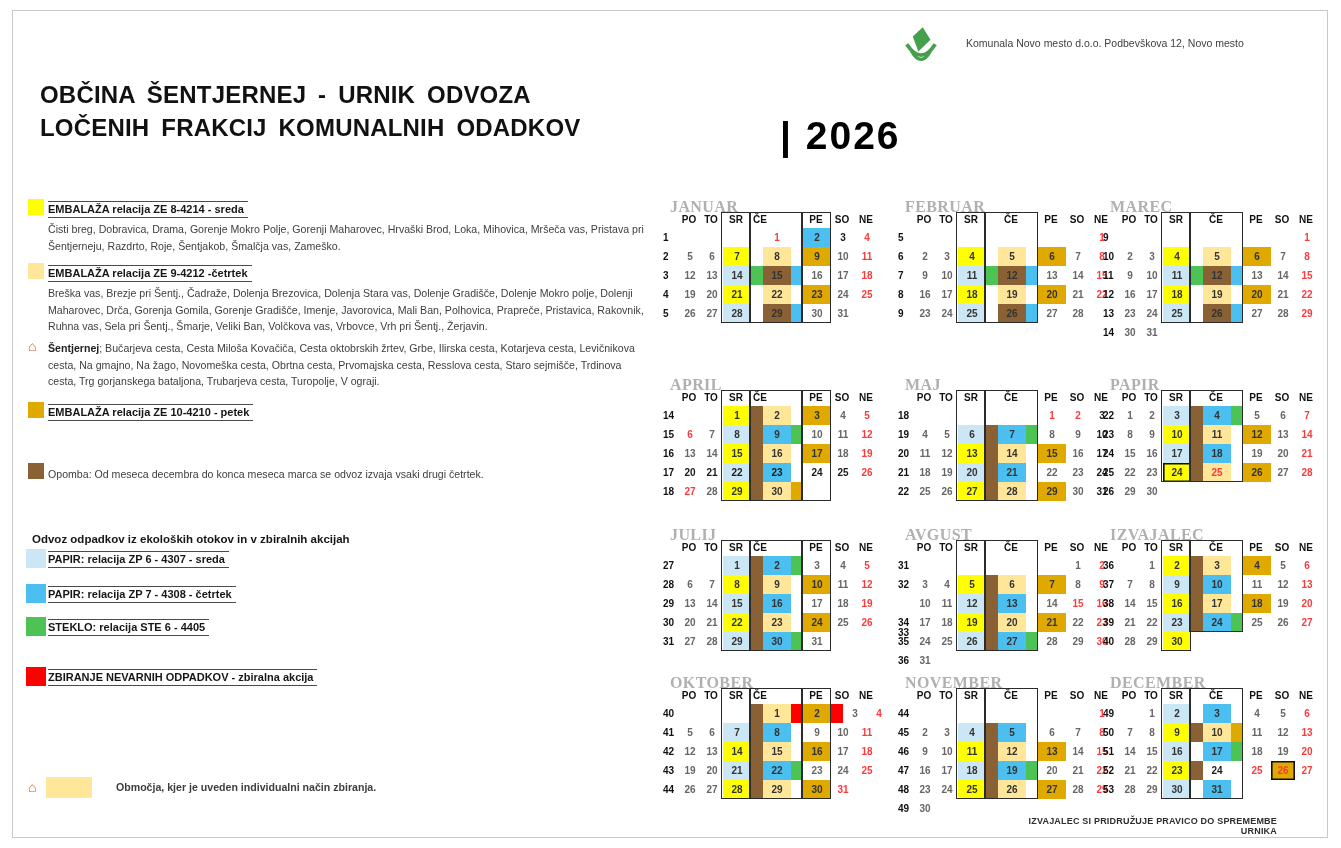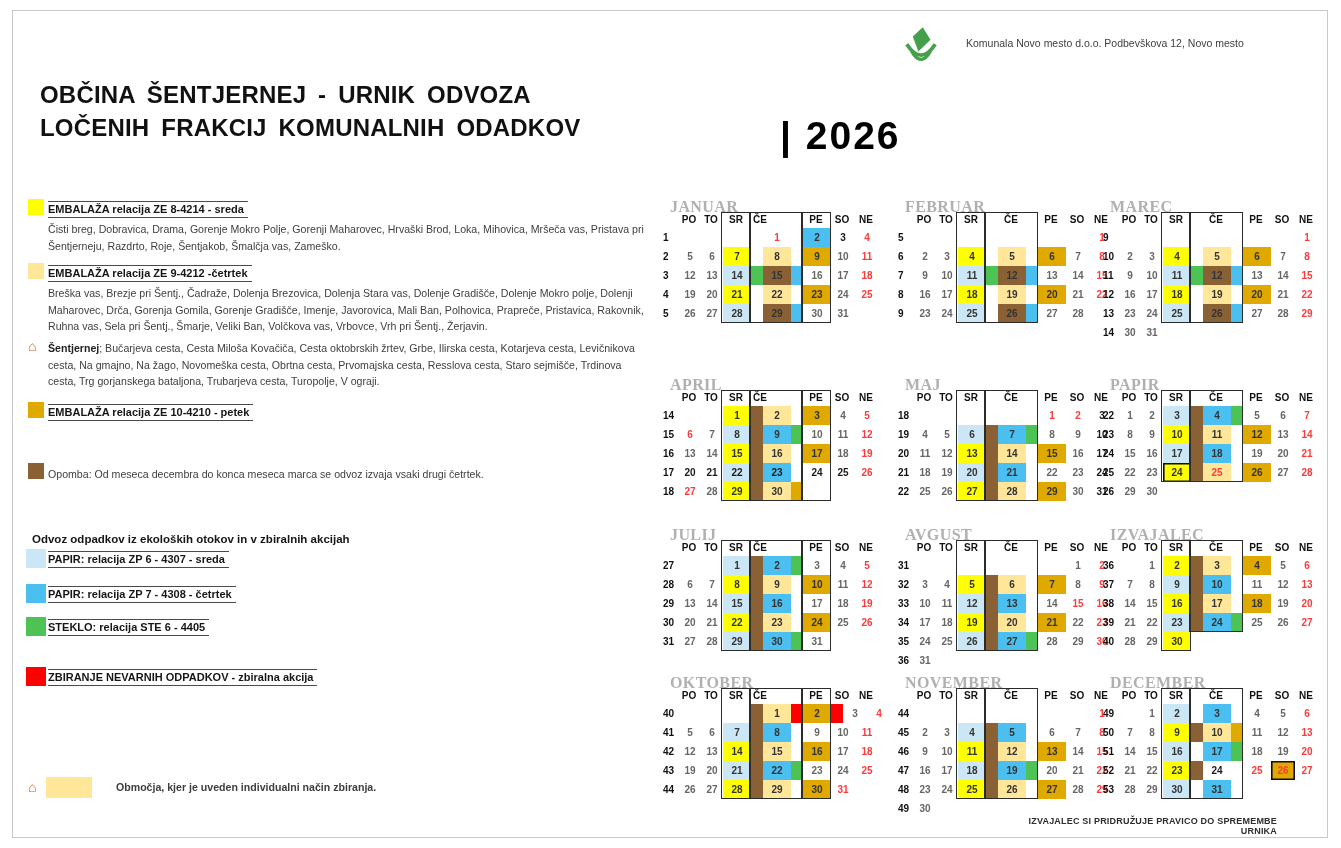--- a/index.html
+++ b/index.html
@@ -707,21 +707,21 @@
         <div class="cell" style="width: 22px; color: rgb(102, 102, 102);">4</div>
         <div class="cell" style="width: 28px; color: rgb(51, 51, 51); background: rgb(255, 255, 0);">5</div>
         <div class="cell" style="width: 12px; color: rgb(51, 51, 51); background: rgb(138, 97, 53);"></div>
         <div class="cell" style="width: 28px; color: rgb(51, 51, 51); background: rgb(255, 230, 153);">6</div>
         <div class="cell" style="width: 12px; color: rgb(102, 102, 102);"></div>
         <div class="cell" style="width: 28px; color: rgb(51, 51, 51); background: rgb(224, 169, 0);">7</div>
         <div class="cell" style="width: 24px; color: rgb(102, 102, 102);">8</div>
         <div class="cell" style="width: 24px; color: rgb(251, 59, 59);">9</div>
       </div>
       <div class="mrow" style="top: 68px;">
-        <div class="cell wk" style="width: 16px;">33</div>
+        <div class="cell wk" style="width: 16px; margin-top: 29px;">33</div>
         <div class="cell" style="width: 22px; color: rgb(102, 102, 102);">10</div>
         <div class="cell" style="width: 22px; color: rgb(102, 102, 102);">11</div>
         <div class="cell" style="width: 28px; color: rgb(51, 51, 51); background: rgb(203, 230, 245);">12</div>
         <div class="cell" style="width: 12px; color: rgb(51, 51, 51); background: rgb(138, 97, 53);"></div>
         <div class="cell" style="width: 28px; color: rgb(51, 51, 51); background: rgb(75, 191, 239);">13</div>
         <div class="cell" style="width: 12px; color: rgb(102, 102, 102);"></div>
         <div class="cell" style="width: 28px; color: rgb(102, 102, 102);">14</div>
         <div class="cell" style="width: 24px; color: rgb(251, 59, 59);">15</div>
         <div class="cell" style="width: 24px; color: rgb(251, 59, 59);">16</div>
       </div>

